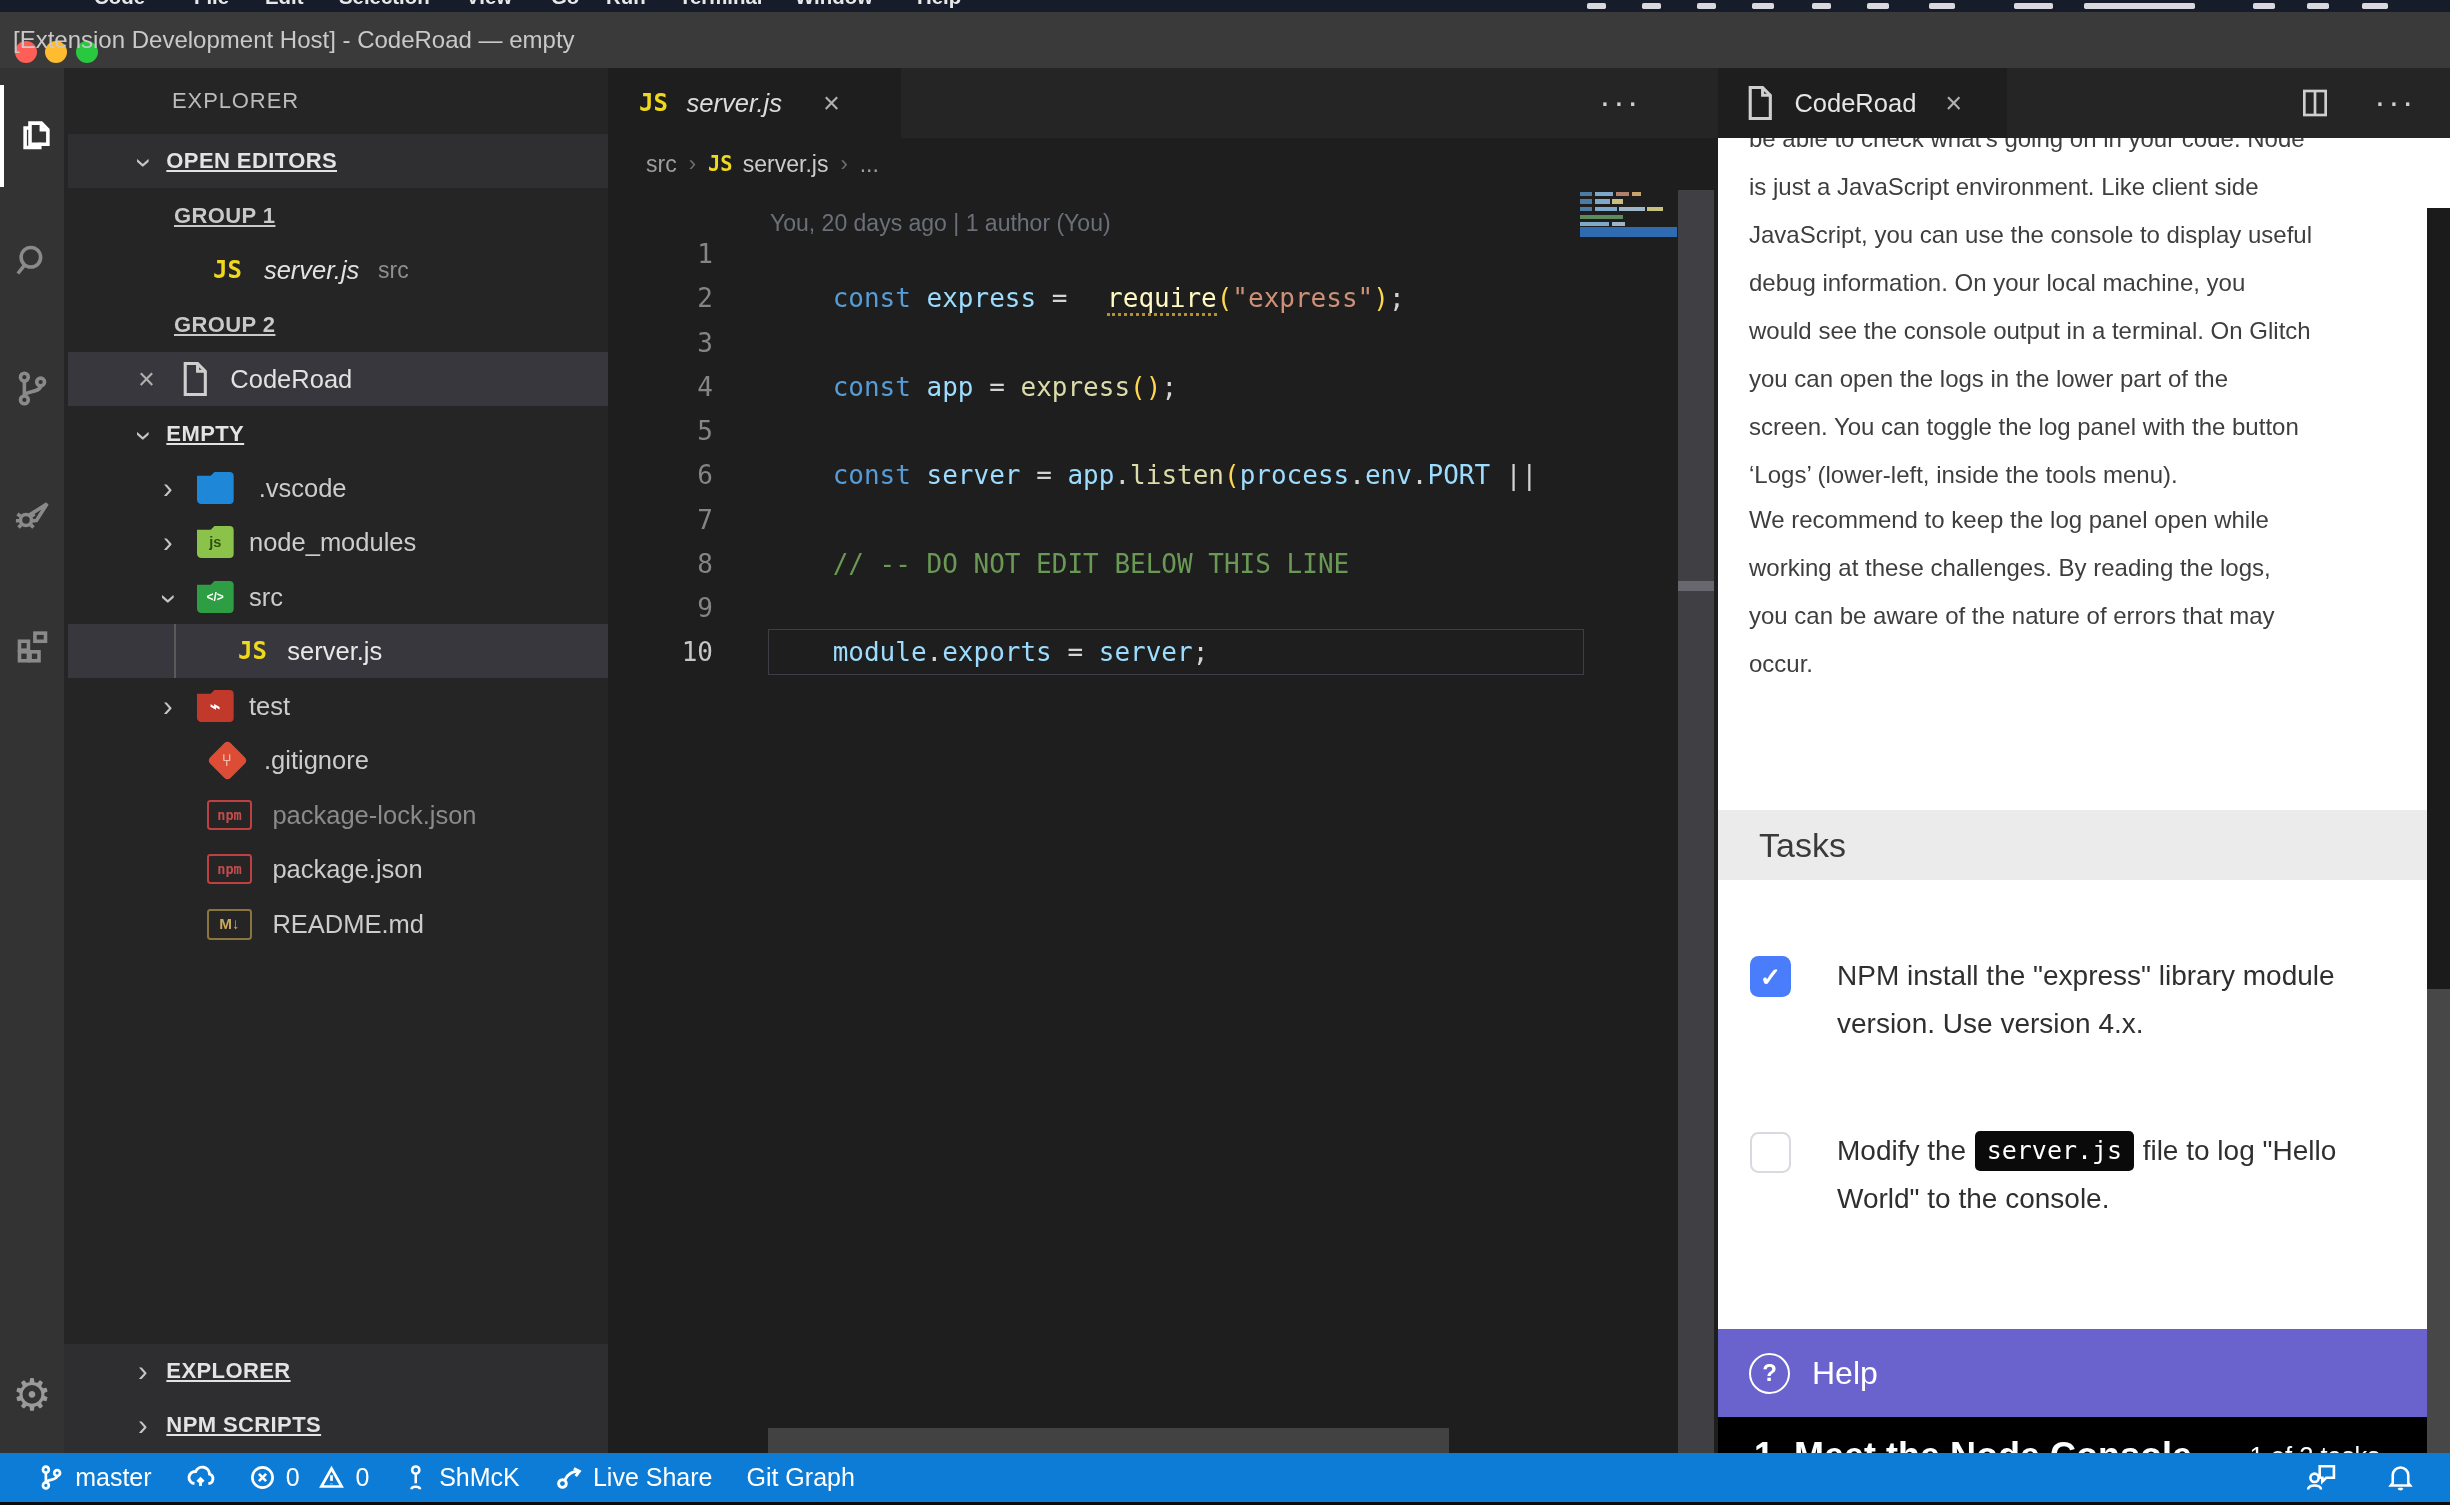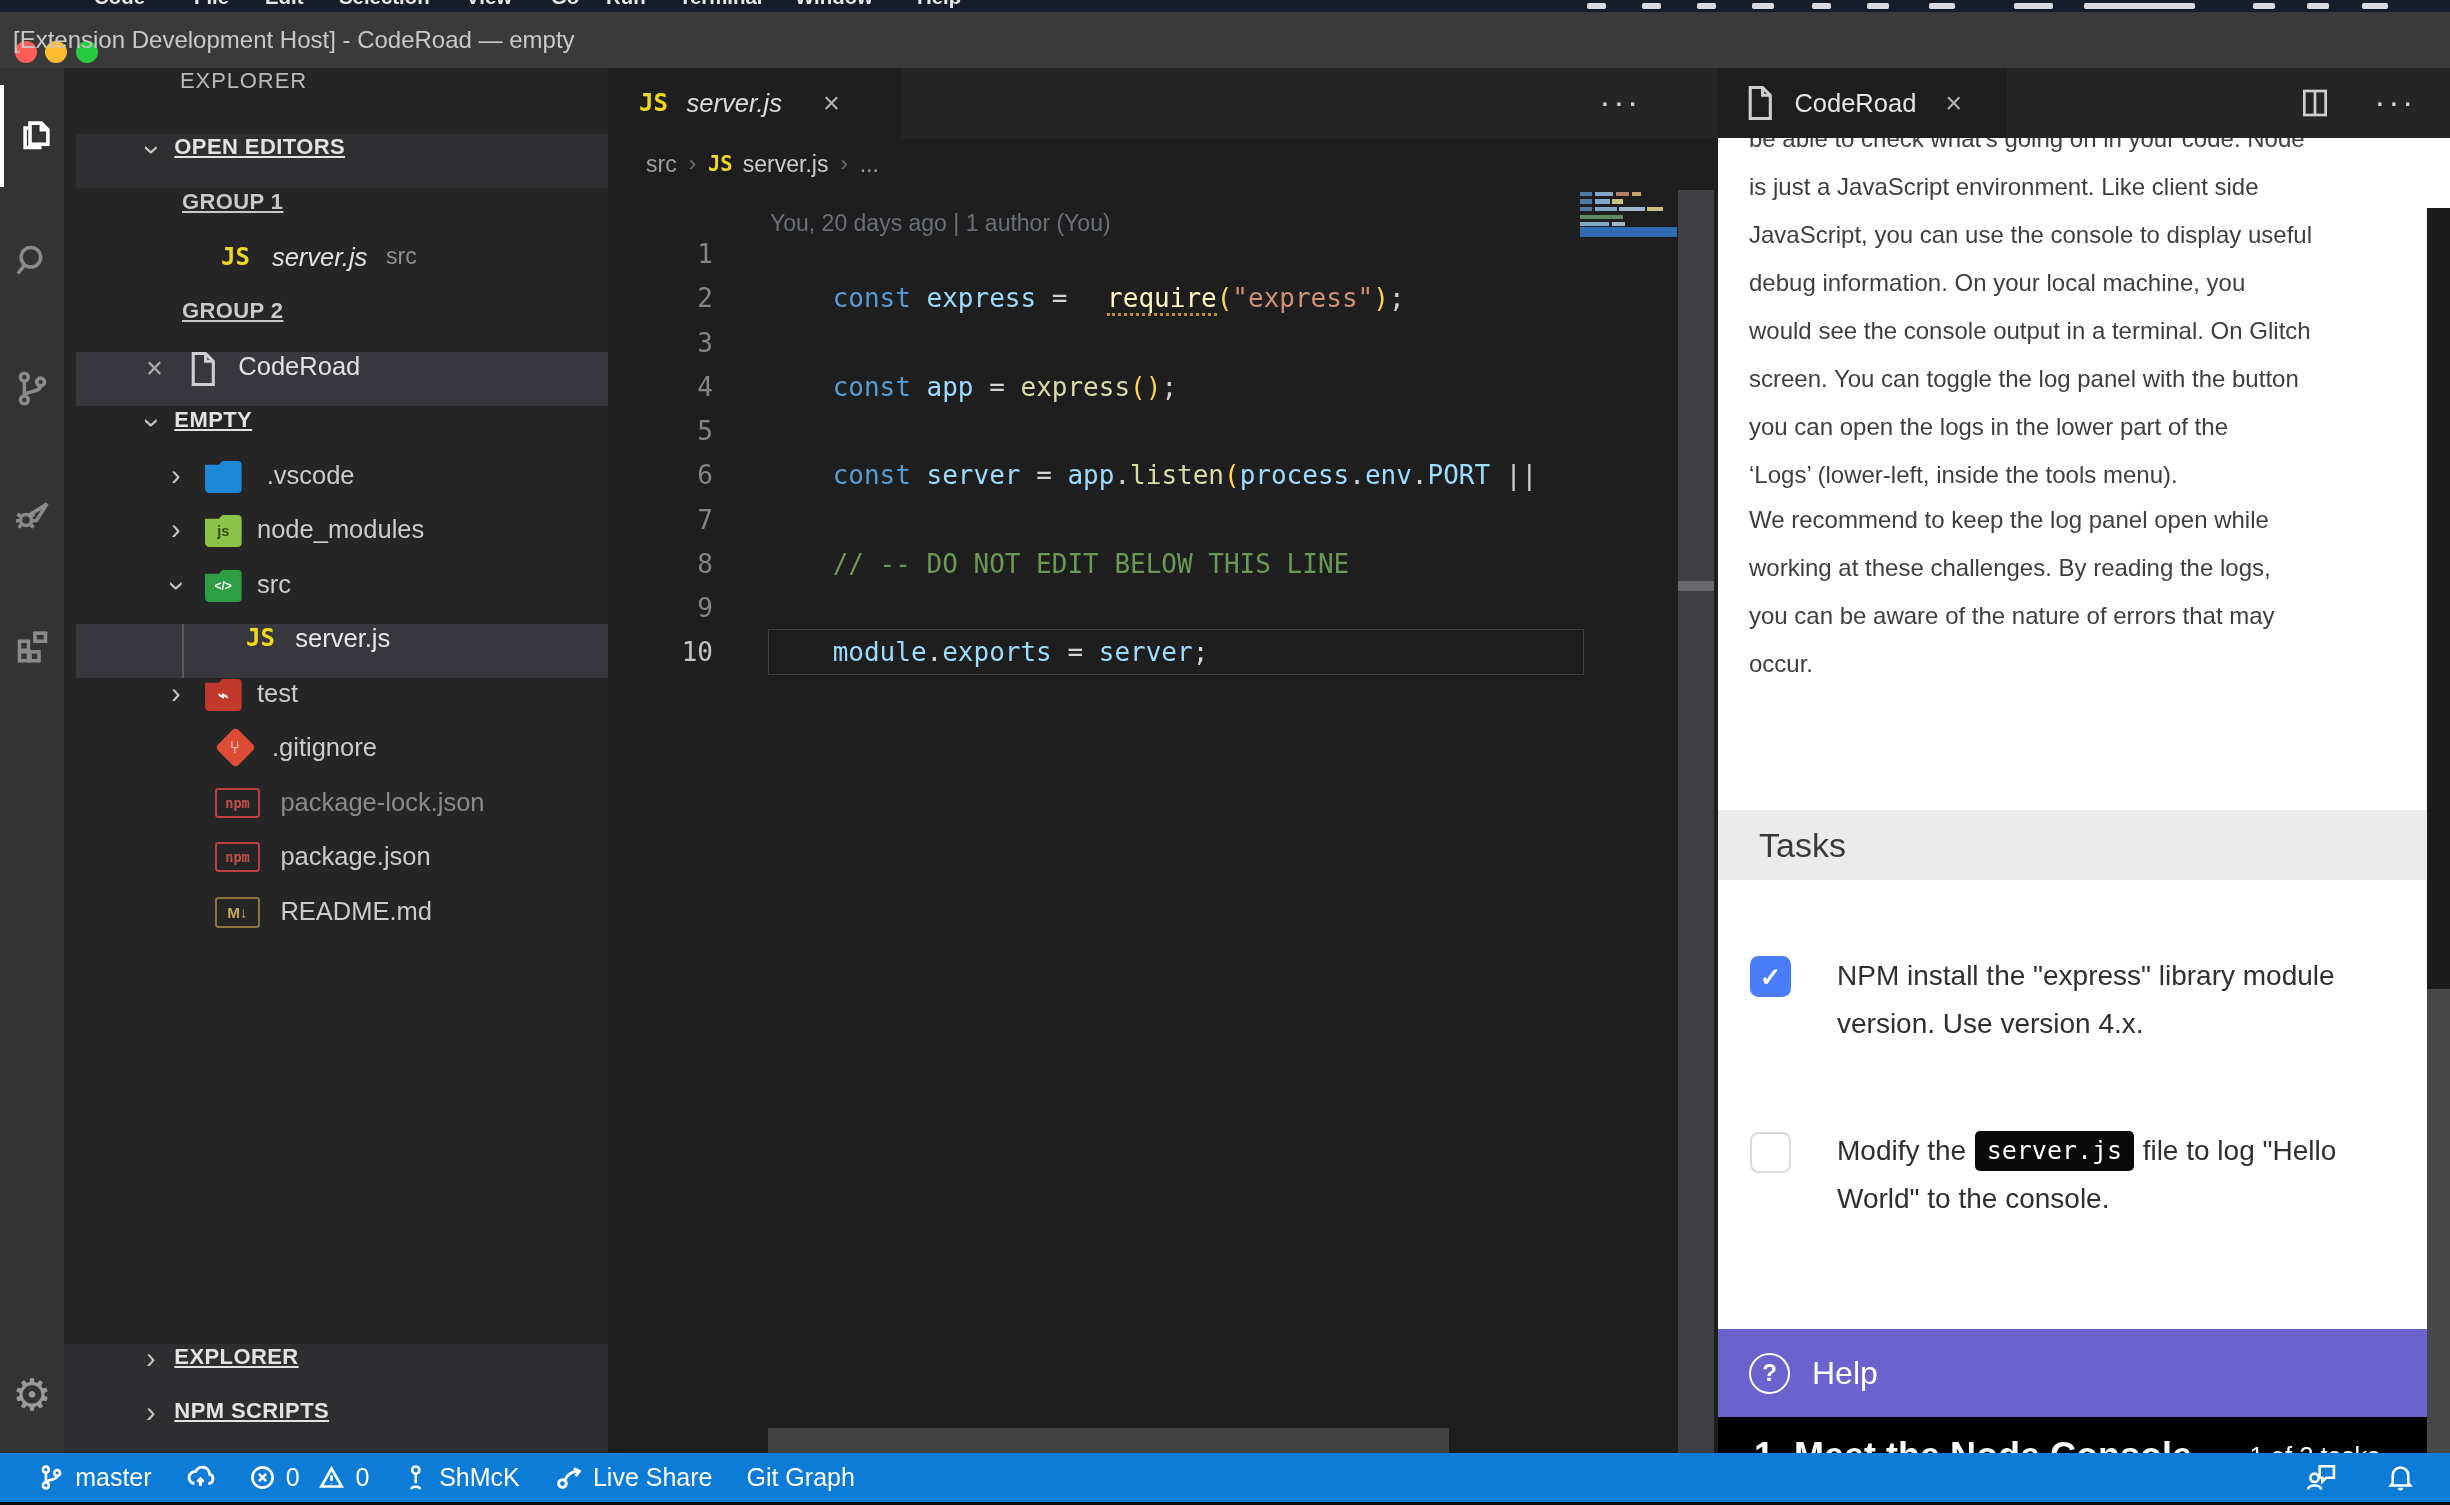--- a/index.html
+++ b/index.html
@@ -21,21 +21,21 @@
   
   .activitybar{left:0;top:68px;width:64px;height:1385px;background:#333333;}
   .abi{position:absolute;left:0;width:64px;height:102px;display:flex;align-items:center;justify-content:center;}
   .abi svg{stroke:#8a8a8a;fill:none;stroke-width:2.2;}
   .abi.active svg{stroke:#ffffff;}
   .abi.active{border-left:4.3px solid #ffffff;}
   .gear{color:#9a9a9a;font-size:44px;line-height:44px;}
 
   
   .sidebar{left:64px;top:68px;width:544px;height:1385px;background:#252526;overflow:hidden;}
-  .srow{position:absolute;left:12px;width:544px;height:54px;display:flex;align-items:flex-start;color:#cccccc;font-size:25.5px;}
+  .srow{position:absolute;left:4px;width:544px;height:54px;display:flex;align-items:center;color:#cccccc;font-size:25.5px;}
   .sec{background:#2f2f32;}
   .sel{background:#37373d;}
   .hdr{font-weight:bold;font-size:22px;color:#e3e3e3;letter-spacing:0.4px;text-decoration:underline;}
   .chev{display:inline-block;color:#c5c5c5;font-size:29px;line-height:29px;transform-origin:50% 55%;}
   .chev.exp{transform:rotate(90deg);}
   .jsbadge{color:#efd81d;font-weight:bold;font-size:24px;font-family:"DejaVu Sans Mono",monospace;}
   .ficon{display:inline-flex;width:37px;height:32px;border-radius:4.3px;align-items:center;justify-content:center;
          font-size:14.5px;color:#fff;font-weight:bold;flex:none;}
   .fold{clip-path:polygon(0 12%,38% 12%,48% 0,100% 0,100% 12%,100% 100%,0 100%);}
   .npmic{width:41px;height:25.5px;border:2.6px solid #bf4040;color:#c24d4d;border-radius:3.4px;
@@ -396,22 +396,22 @@
     <span class="dots" style="position:absolute;right:34px;top:13.6px">···</span>
   </div>
 
   <div class="webview">
     <div class="para" style="top:-23px">
       <div>be able to check what's going on in your code. Node</div>
       <div>is just a JavaScript environment. Like client side</div>
       <div>JavaScript, you can use the console to display useful</div>
       <div>debug information. On your local machine, you</div>
       <div>would see the console output in a terminal. On Glitch</div>
+      <div>you can open the logs in the lower part of the</div>
       <div>screen. You can toggle the log panel with the button</div>
-      <div>you can open the logs in the lower part of the</div>
       <div>‘Logs’ (lower-left, inside the tools menu).</div>
     </div>
     <div class="para" style="top:358px">
       <div>We recommend to keep the log panel open while</div>
       <div>working at these challenges. By reading the logs,</div>
       <div>you can be aware of the nature of errors that may</div>
       <div>occur.</div>
     </div>
 
     <div class="tasksband" style="top:672px;height:70px">

